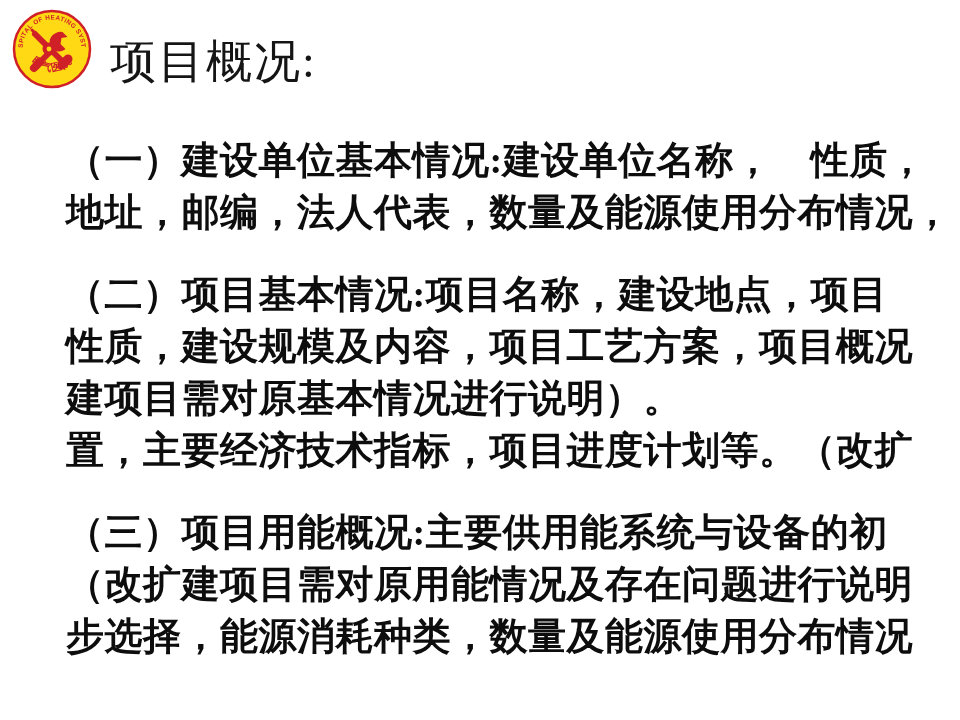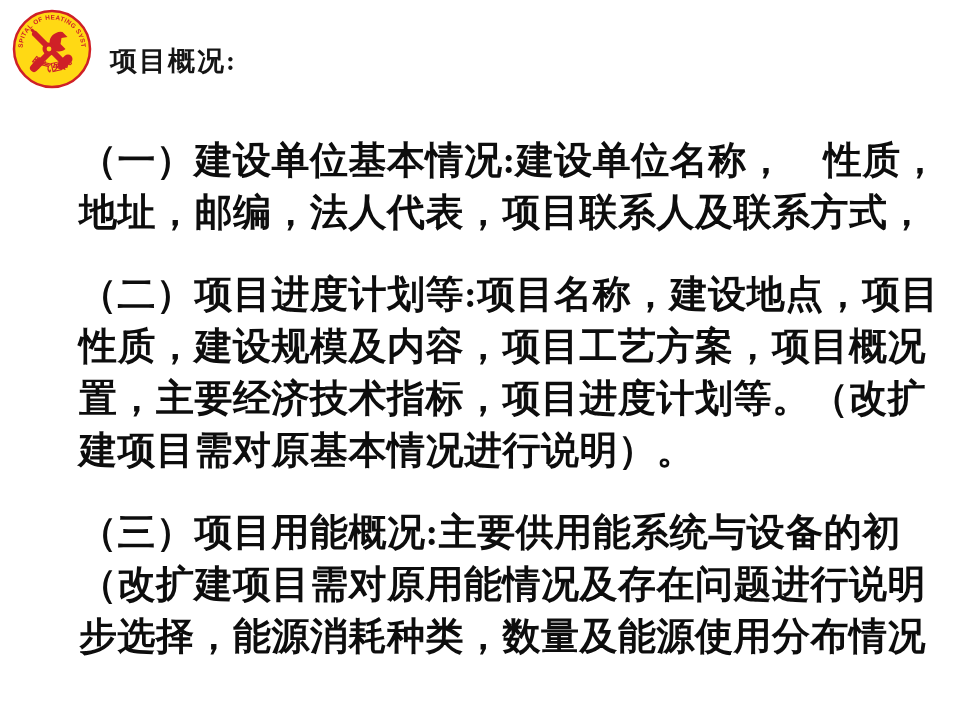--- a/index.html
+++ b/index.html
@@ -16,30 +16,30 @@
   .logo {
     position: absolute;
     left: 12px;
     top: 9px;
     width: 80px;
     height: 80px;
   }
   .slide-title {
     position: absolute;
     left: 110px;
-    top: 43px;
-    font-size: 27px;
-    font-weight: 700;
+    top: 31px;
+    font-size: 46px;
+    font-weight: 400;
     letter-spacing: 2px;
     color: #151515;
     white-space: nowrap;
   }
   .content {
     position: absolute;
-    left: 79px;
+    left: 66px;
     top: 134px;
     width: 852px;
   }
   .para {
     font-size: 38px;
     line-height: 52px;
     font-weight: 700;
     letter-spacing: 0.5px;
     margin-bottom: 30px;
     color: #0d0d0d;
@@ -79,28 +79,28 @@
       <circle cx="37" cy="40" r="2.4" fill="#ffd914"></circle>
     </g>
   </svg>
 
   <div class="slide-title">项目概况:</div>
 
   <div class="content">
 
     <div class="para">
       <div class="line">（一）建设单位基本情况:建设单位名称，　性质，</div>
-      <div class="line">地址，邮编，法人代表，项目联系人及联系方式，</div>
+      <div class="line">地址，邮编，法人代表，数量及能源使用分布情况，</div>
     </div>
 
     <div class="para">
-      <div class="line">（二）项目进度计划等:项目名称，建设地点，项目</div>
+      <div class="line">（二）项目基本情况:项目名称，建设地点，项目</div>
       <div class="line">性质，建设规模及内容，项目工艺方案，项目概况</div>
+      <div class="line">建项目需对原基本情况进行说明）。</div>
       <div class="line">置，主要经济技术指标，项目进度计划等。（改扩</div>
-      <div class="line">建项目需对原基本情况进行说明）。</div>
     </div>
 
     <div class="para">
       <div class="line">（三）项目用能概况:主要供用能系统与设备的初</div>
       <div class="line">（改扩建项目需对原用能情况及存在问题进行说明</div>
       <div class="line">步选择，能源消耗种类，数量及能源使用分布情况</div>
     </div>
 
   </div>
 </div>

